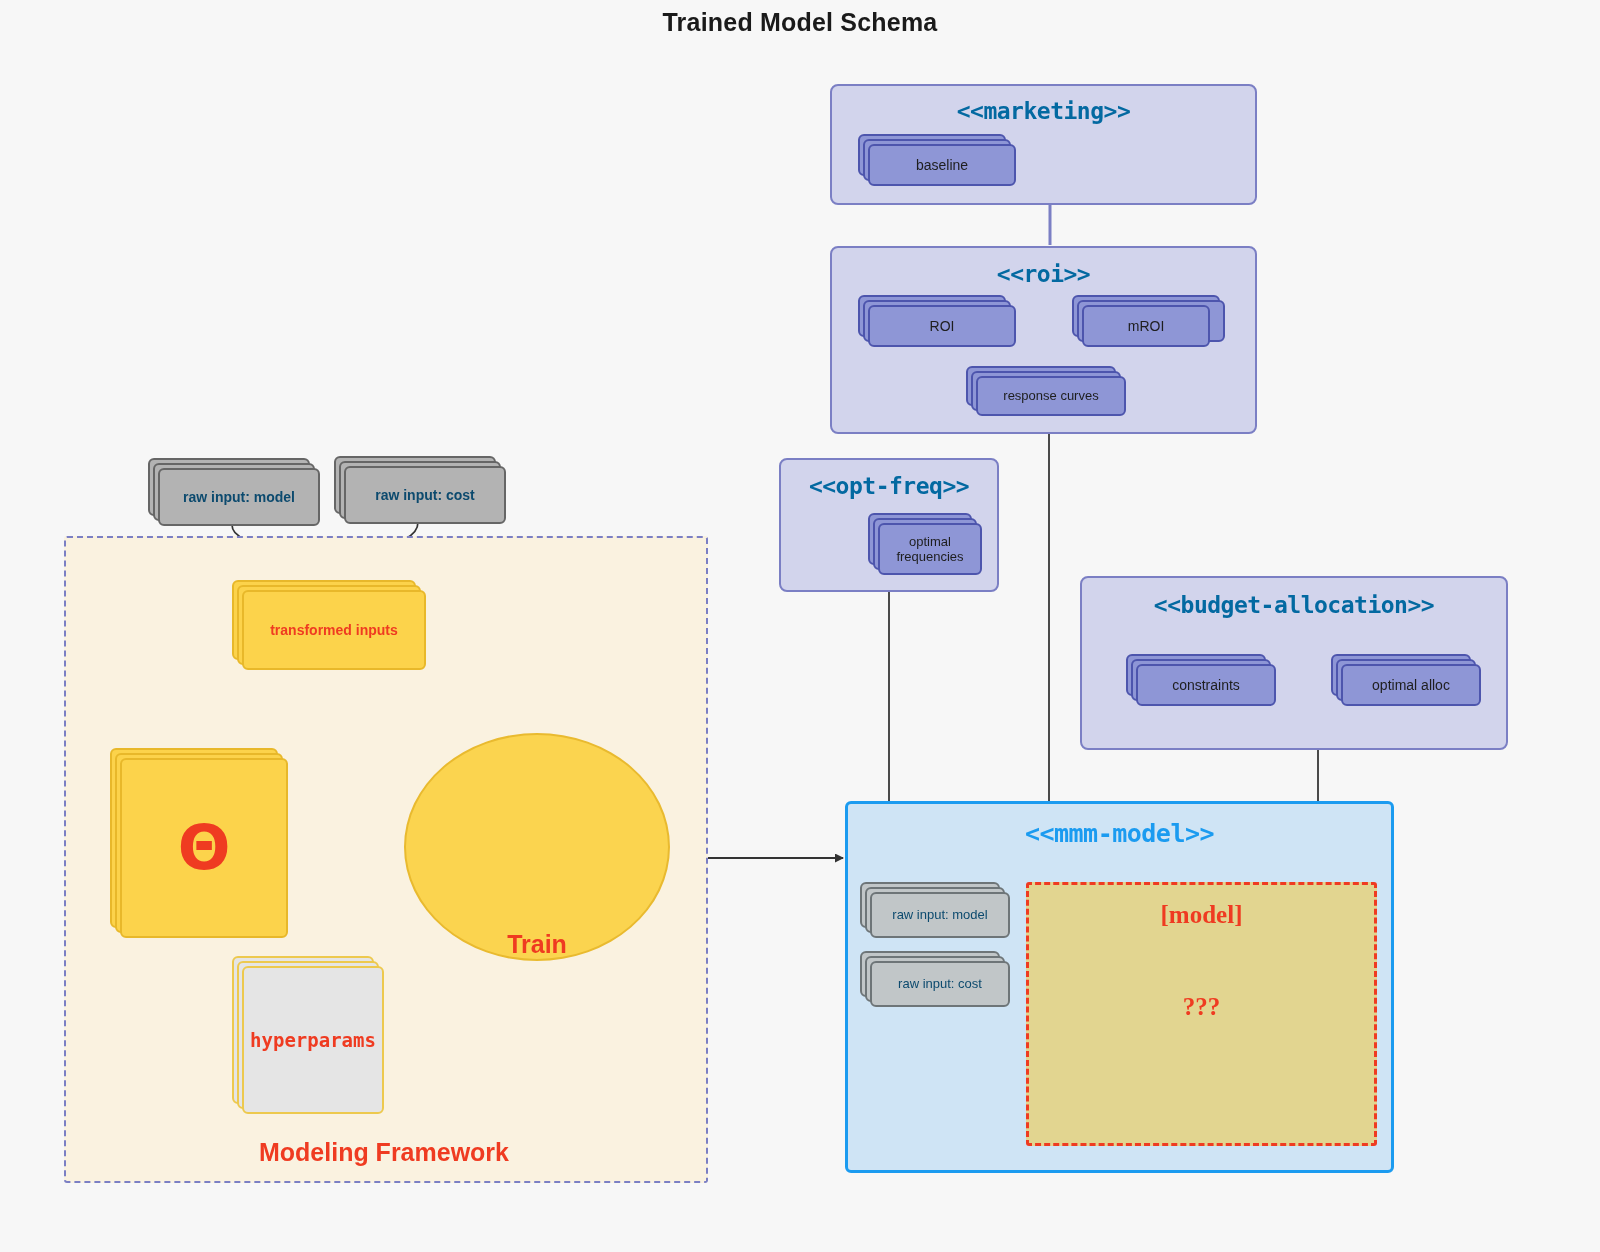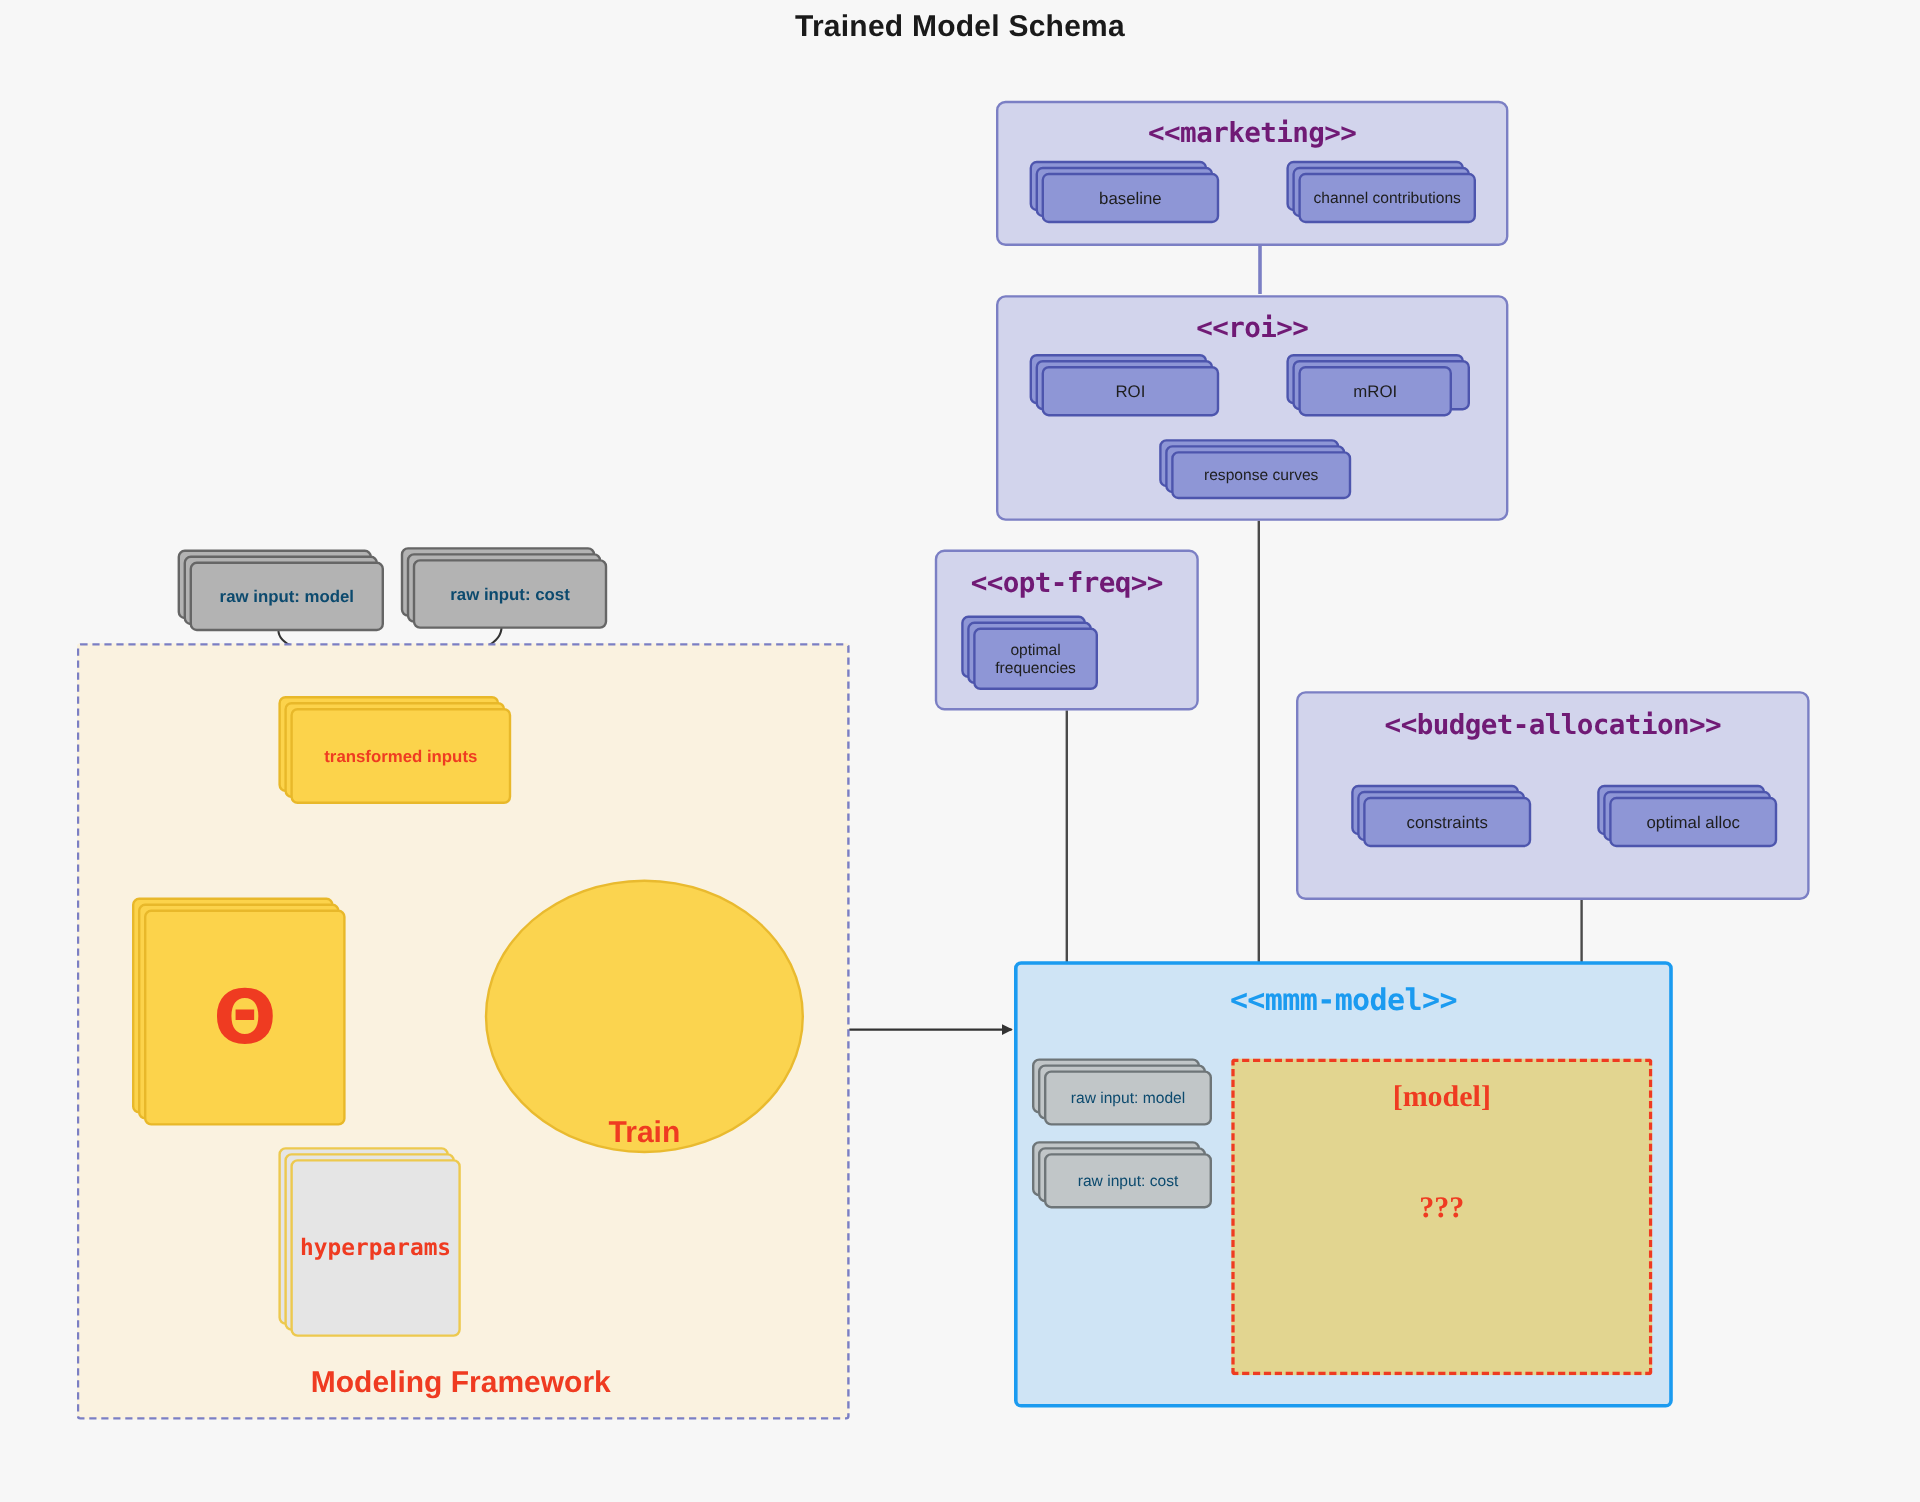--- a/index.html
+++ b/index.html
@@ -98,21 +98,21 @@
     border: 2px solid #7b7fc4;
     border-radius: 8px;
   }
   .pkg > .pkg-title {
     position: absolute;
     left: 0; right: 0;
     text-align: center;
     font-family: "DejaVu Sans Mono", "Liberation Mono", monospace;
     font-weight: bold;
     font-size: 23px;
-    color: #701a75;
+    color: #0369a1;
     letter-spacing: -0.5px;
   }
 
   
   .pkg.blue {
     background: #cfe4f5;
     border: 3px solid #1b9bf0;
     border-radius: 6px;
   }
   .pkg.blue > .pkg-title {
@@ -267,25 +267,20 @@
   </div>
 
   <div class="pkg" style="left:830px; top:84px; width:427px; height:121px;">
     <div class="pkg-title" style="top:12px;">&lt;&lt;marketing&gt;&gt;</div>
   </div>
   <div class="stack pstack" style="left:858px; top:134px; width:158px; height:52px;">
     <div class="shadow2" style="left:0;top:0;width:148px;height:42px;"></div>
     <div class="shadow1" style="left:5px;top:5px;width:148px;height:42px;"></div>
     <div class="front" style="left:10px;top:10px;width:148px;height:42px;">baseline</div>
   </div>
-  <div class="stack pstack" style="left:1072px; top:134px; width:158px; height:52px;">
-    <div class="shadow2" style="left:0;top:0;width:148px;height:42px;"></div>
-    <div class="shadow1" style="left:5px;top:5px;width:148px;height:42px;"></div>
-    <div class="front" style="left:10px;top:10px;width:148px;height:42px;font-size:13px;">channel contributions</div>
-  </div>
 
   <div class="pkg" style="left:830px; top:246px; width:427px; height:188px;">
     <div class="pkg-title" style="top:13px;">&lt;&lt;roi&gt;&gt;</div>
   </div>
   <div class="stack pstack" style="left:858px; top:295px; width:158px; height:52px;">
     <div class="shadow2" style="left:0;top:0;width:148px;height:42px;"></div>
     <div class="shadow1" style="left:5px;top:5px;width:148px;height:42px;"></div>
     <div class="front" style="left:10px;top:10px;width:148px;height:42px;">ROI</div>
   </div>
   <div class="stack pstack" style="left:1072px; top:295px; width:158px; height:52px;">
@@ -295,21 +290,21 @@
   </div>
   <div class="stack pstack" style="left:966px; top:366px; width:160px; height:50px;">
     <div class="shadow2" style="left:0;top:0;width:150px;height:40px;"></div>
     <div class="shadow1" style="left:5px;top:5px;width:150px;height:40px;"></div>
     <div class="front" style="left:10px;top:10px;width:150px;height:40px;font-size:13px;">response curves</div>
   </div>
 
   <div class="pkg" style="left:779px; top:458px; width:220px; height:134px;">
     <div class="pkg-title" style="top:13px;">&lt;&lt;opt-freq&gt;&gt;</div>
   </div>
-  <div class="stack pstack" style="left:801px; top:513px; width:114px; height:78px;">
+  <div class="stack pstack" style="left:868px; top:513px; width:114px; height:78px;">
     <div class="shadow2" style="left:0;top:0;width:104px;height:52px;"></div>
     <div class="shadow1" style="left:5px;top:5px;width:104px;height:52px;"></div>
     <div class="front" style="left:10px;top:10px;width:104px;height:52px;font-size:13px;flex-direction:column;">
       <span>optimal</span>
       <span>frequencies</span>
     </div>
   </div>
 
   <div class="pkg" style="left:1080px; top:576px; width:428px; height:174px;">
     <div class="pkg-title" style="top:14px;">&lt;&lt;budget-allocation&gt;&gt;</div>

